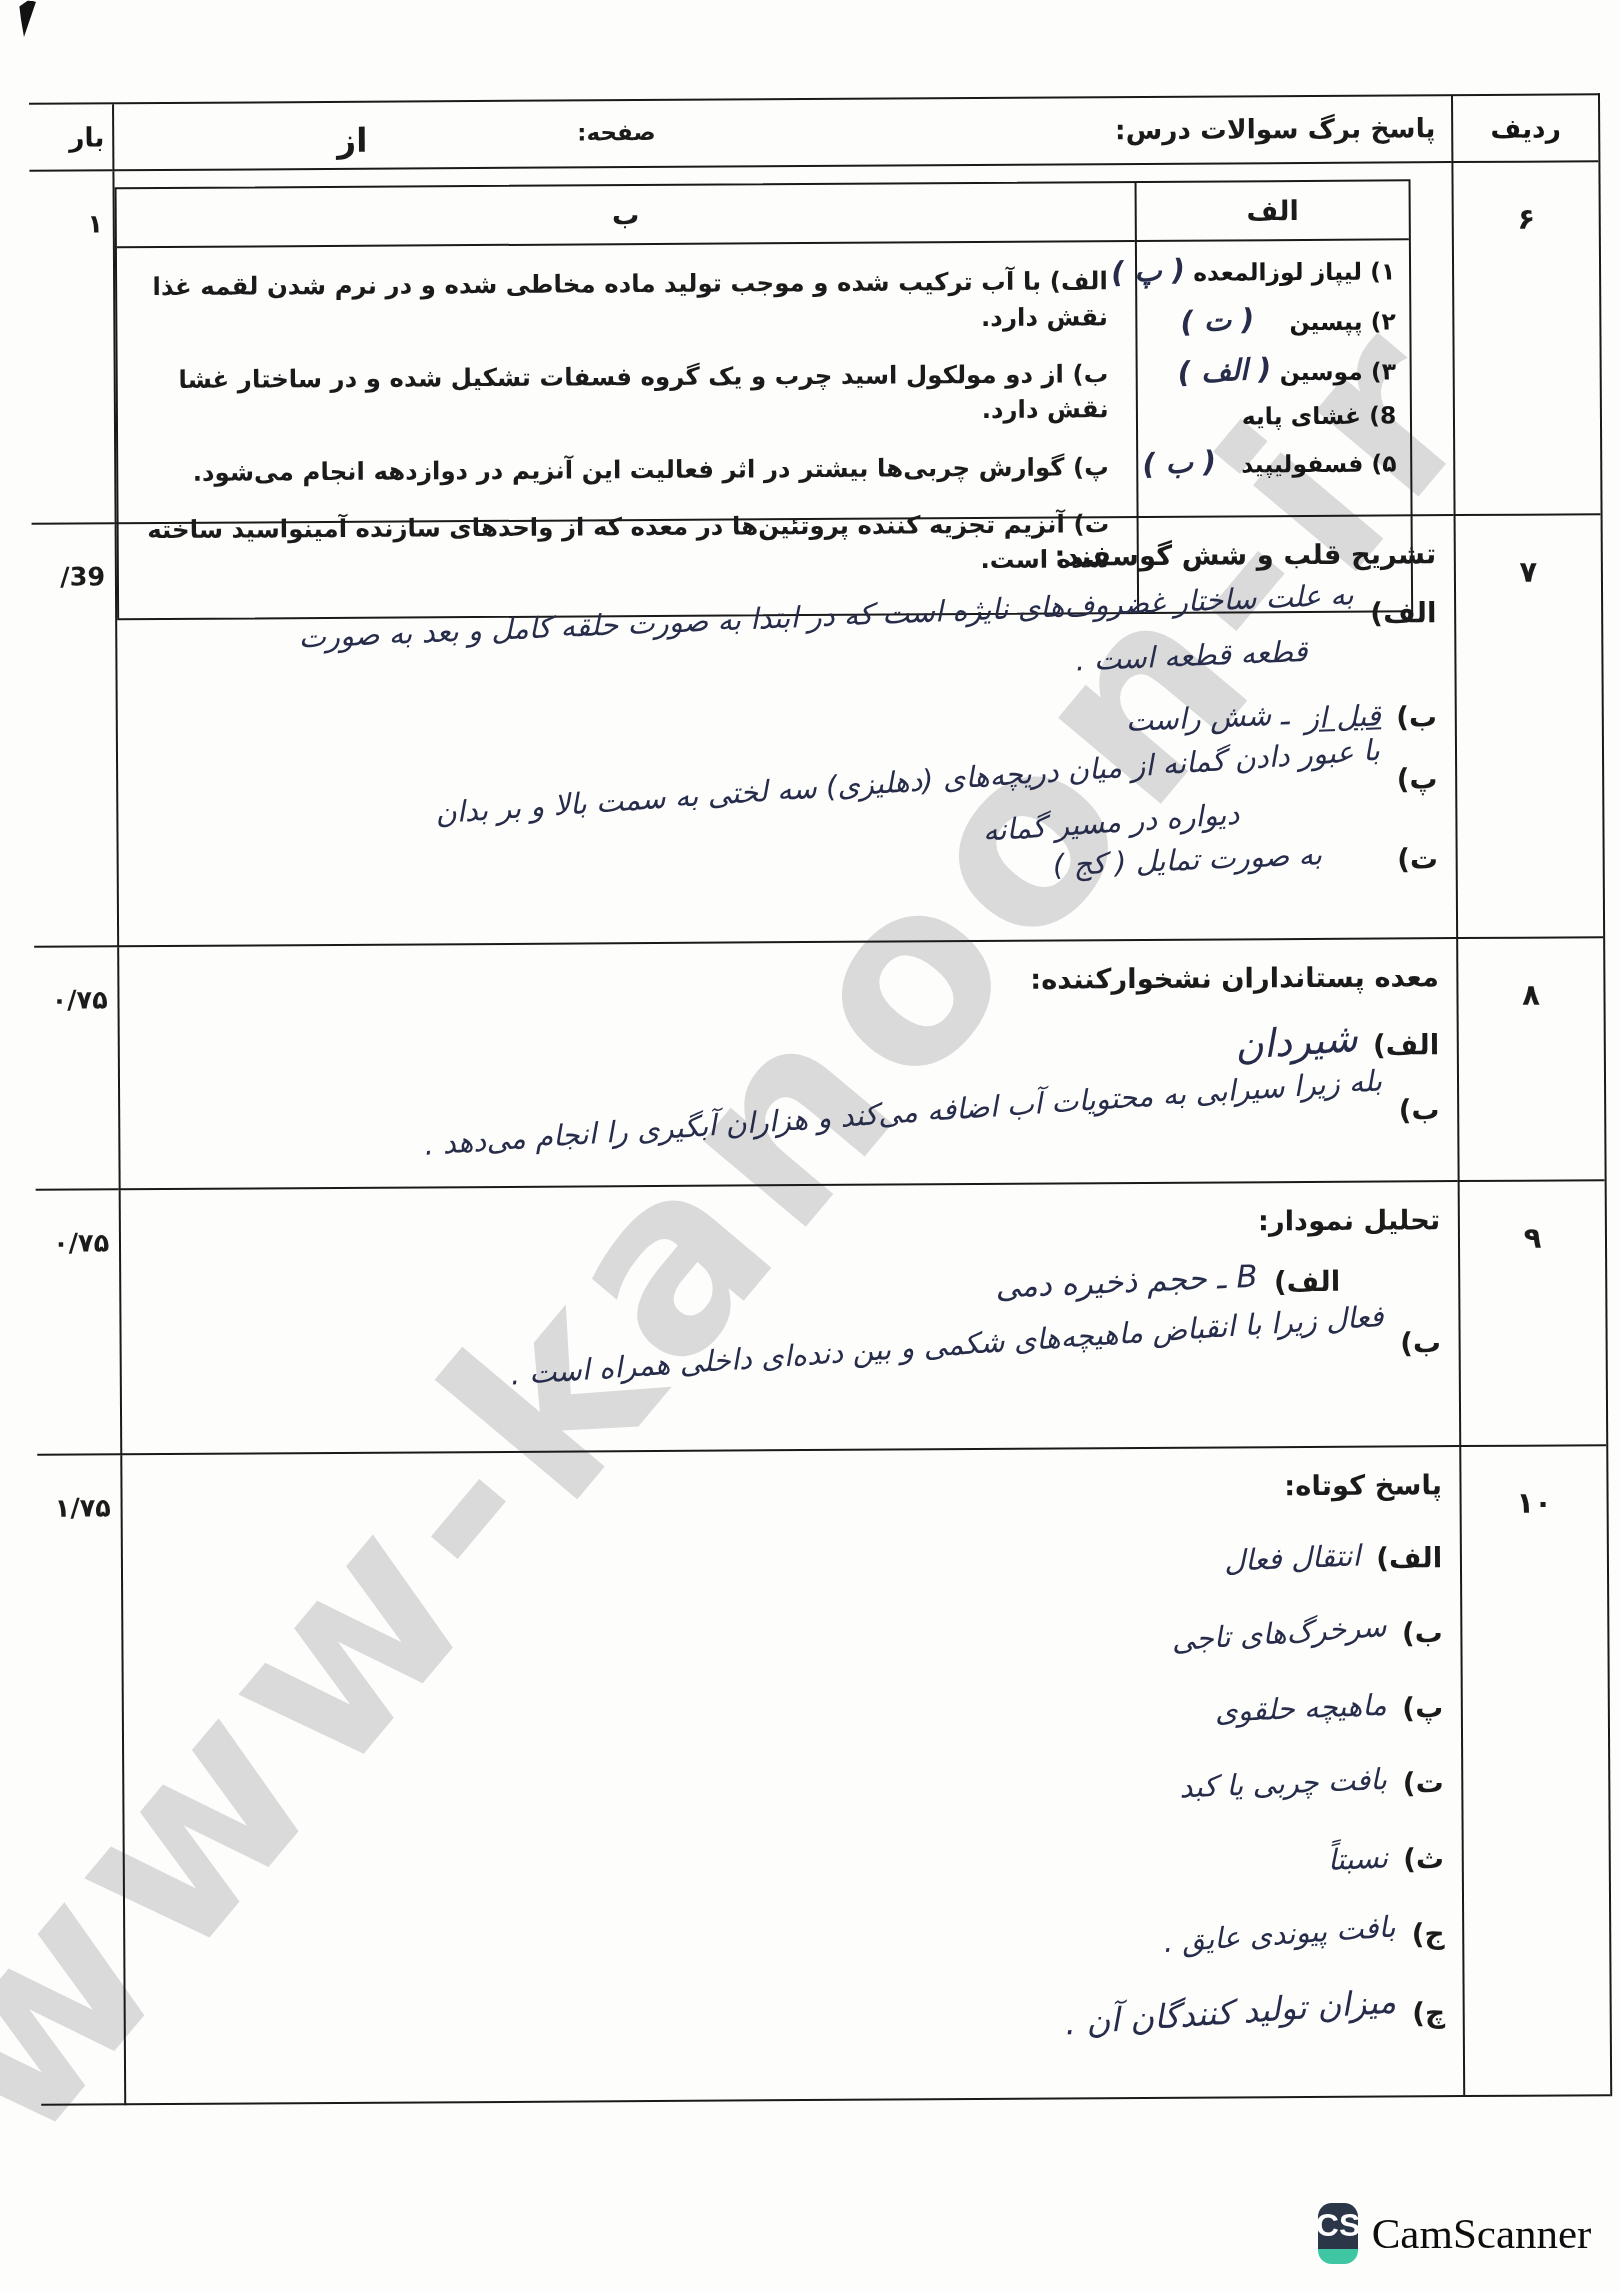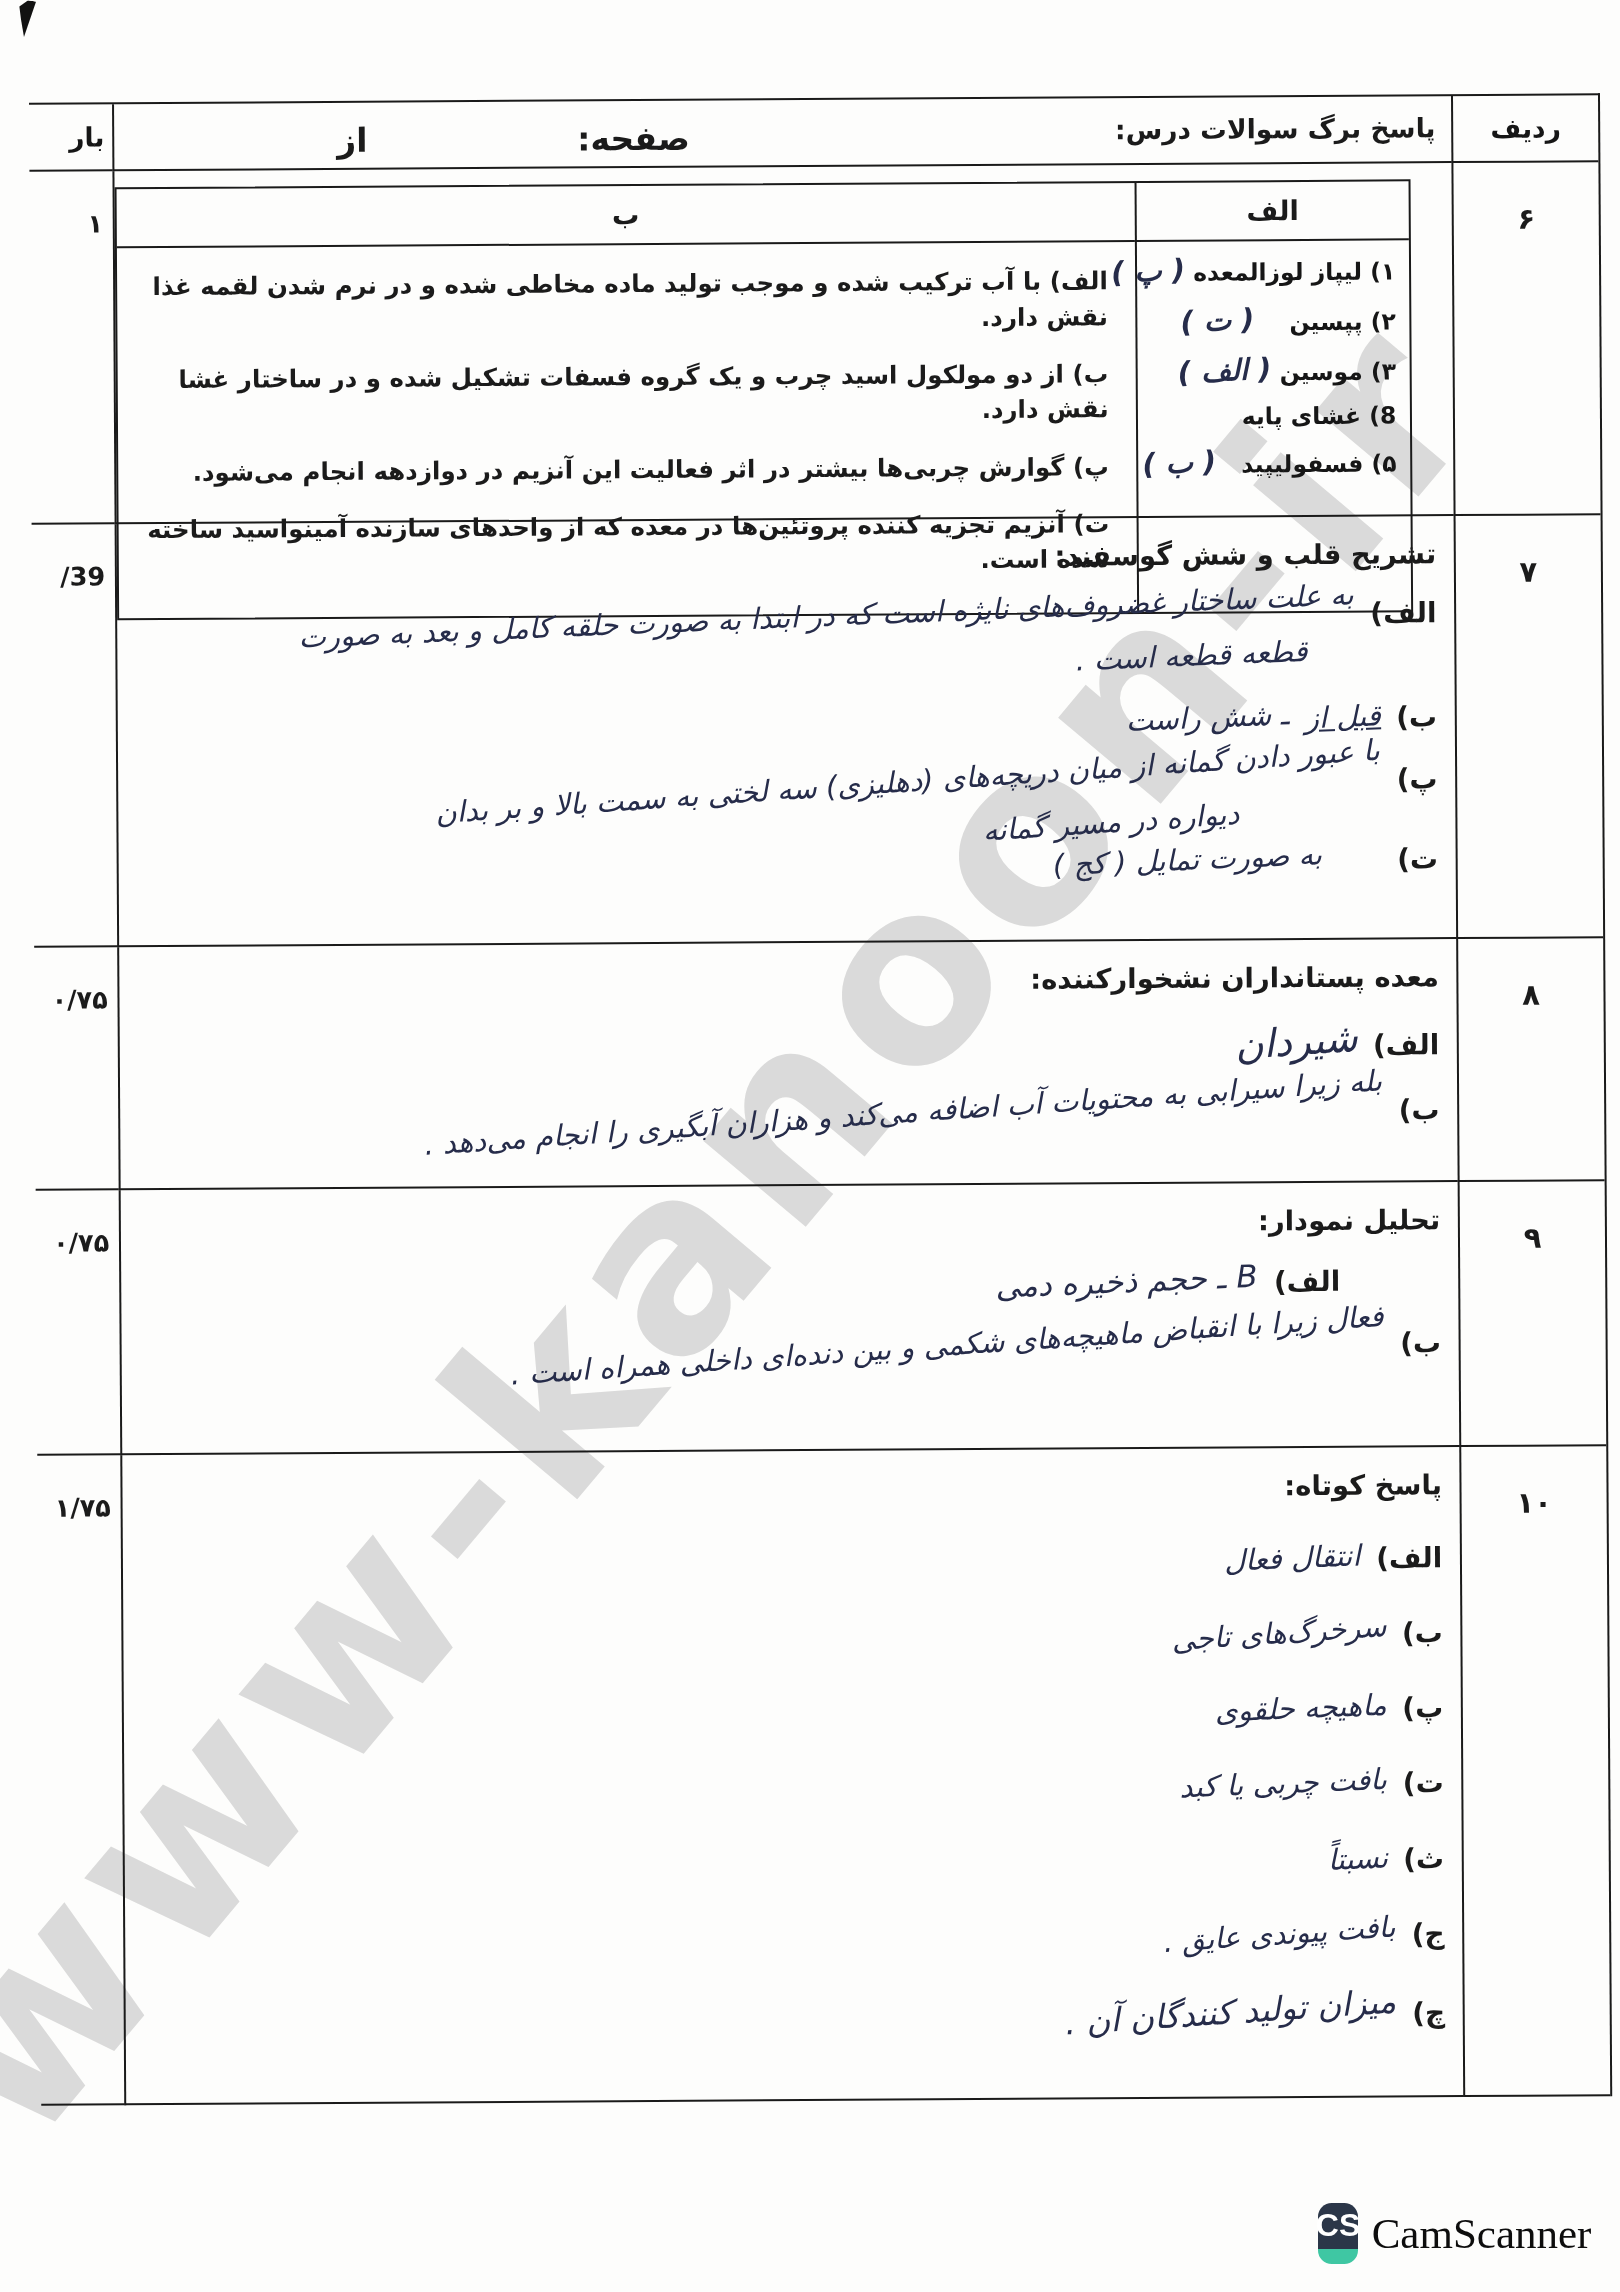--- a/index.html
+++ b/index.html
@@ -37,21 +37,21 @@
   .cell.score{border-left:none;}
   .h-q6{height:353px;}
   .h-q7{height:423px;}
   .h-q8{height:243px;}
   .h-q9{height:265px;}
   .h-q10{height:650px;}
   .printed{font-weight:bold;color:#161616;}
   .radif-head,.score-head{font-size:26.5px;font-weight:bold;line-height:65px;}
   .score-head{text-align:right;padding-right:7.8px;margin-left:40px;}
   .sheet-title{position:absolute;right:15.7px;top:15.7px;font-size:26.5px;font-weight:bold;}
-  .page-label{position:absolute;left:463px;top:17.6px;font-size:33px;font-weight:bold;}
+  .page-label{position:absolute;left:463px;top:17.6px;font-size:23px;font-weight:bold;}
   .of-label{position:absolute;left:223px;top:17.6px;font-size:33px;font-weight:bold;}
   .qnum{font-size:29px;font-weight:bold;padding-top:39px;display:block;}
   .qscore{font-size:25.5px;font-weight:bold;padding:37px 9.8px 0 0;display:block;text-align:right;direction:ltr;}
   
   .match{
     margin:15.7px 41px 0 0;width:calc(100% - 41px);box-sizing:border-box;
     border:2px solid #1a1a1a;display:grid;grid-template-columns:274px 1fr;direction:rtl;
   }
   .match .mh{border-bottom:2px solid #1a1a1a;text-align:center;font-size:27.4px;font-weight:bold;
     height:57px;line-height:57px;}

